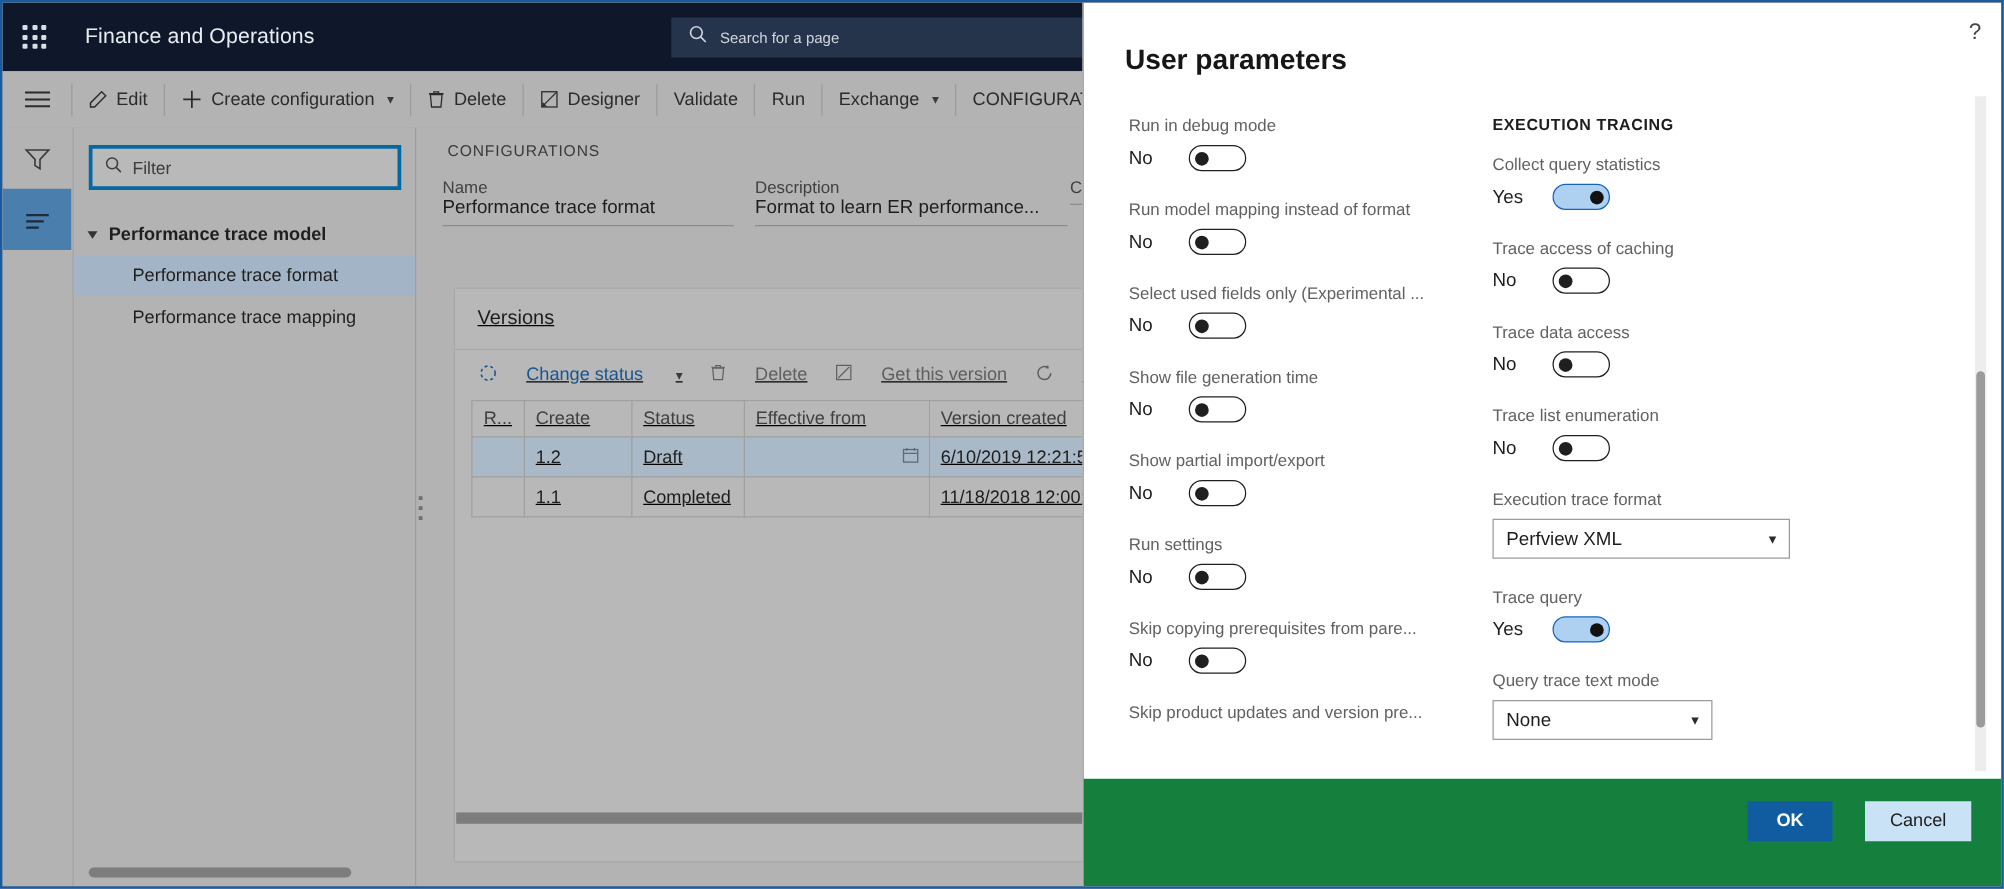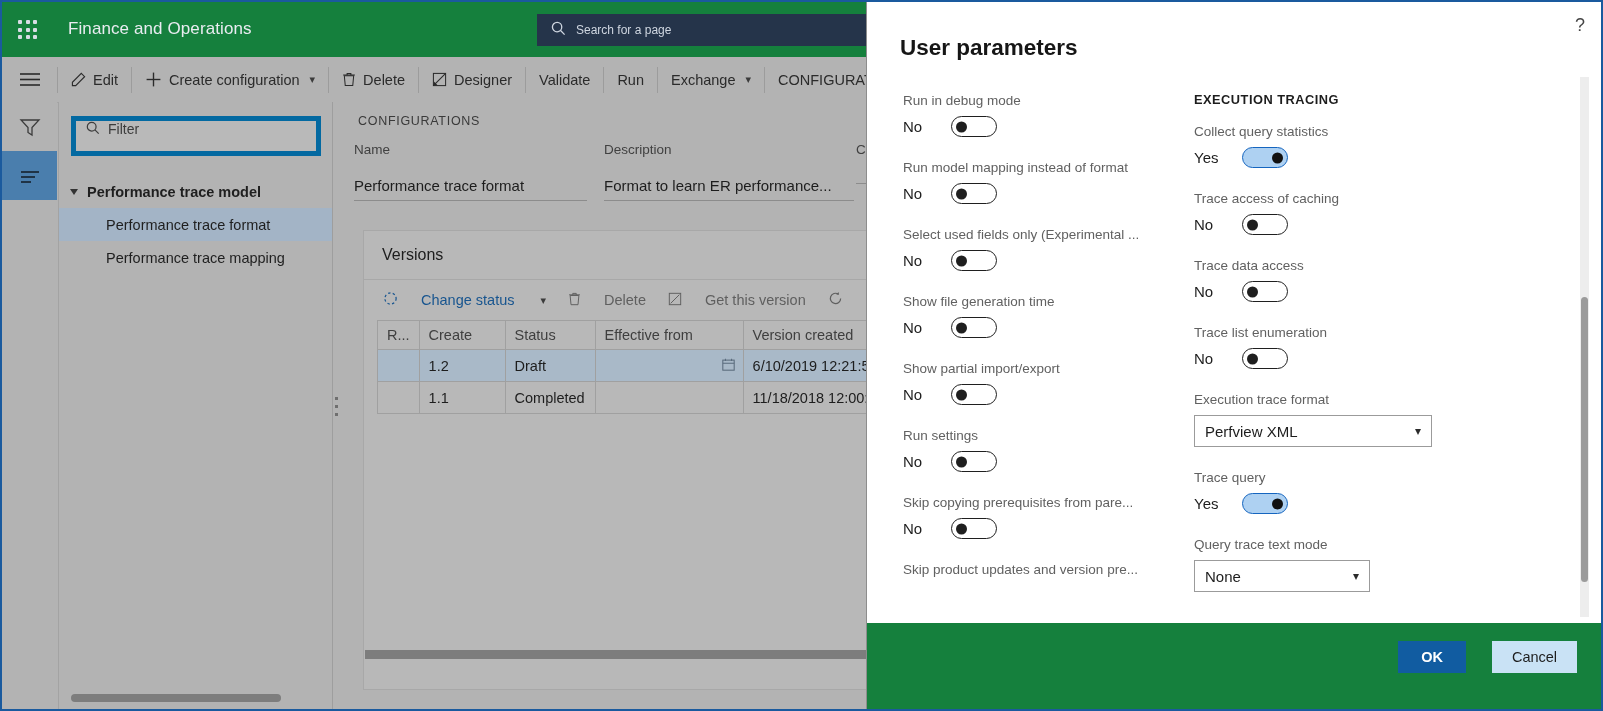--- a/index.html
+++ b/index.html
@@ -6,21 +6,21 @@
   body{
     width:1603px;height:711px;overflow:hidden;
     font-family:"Liberation Sans",sans-serif;
     background:#b3b3b3;
     -webkit-font-smoothing:antialiased;
   }
   .app{position:relative;width:1603px;height:711px;overflow:hidden;
        border:2px solid #1a5a9e;box-sizing:border-box;background:#b3b3b3;}
 
   
-  .topbar{position:absolute;left:0;top:0;width:1599px;height:55px;background:#15803d;}
+  .topbar{position:absolute;left:0;top:0;width:1599px;height:55px;background:#0f172a;}
   .waffle{position:absolute;left:14px;top:16px;width:24px;height:24px;
           display:grid;grid-template-columns:repeat(3,1fr);grid-template-rows:repeat(3,1fr);
           gap:3px;padding:2px;box-sizing:border-box;cursor:pointer;}
   .waffle i{display:block;width:4px;height:4px;border-radius:1px;background:#d8dde6;}
   .app-title{position:absolute;left:66px;top:17px;font-size:17px;color:#e9ecf1;
              letter-spacing:.1px;}
   .searchbox{position:absolute;left:535px;top:12px;width:341px;height:32px;
              background:#25344a;display:flex;align-items:center;cursor:text;}
   .searchbox .mag{margin-left:14px;margin-right:10px;color:#cfd6e0;}
   .searchbox .ph{font-size:12px;color:#cfd6e0;}
@@ -40,22 +40,22 @@
   
   .rail{position:absolute;left:0;top:100px;width:55px;bottom:0;background:#b3b3b3;}
   .rail .ri{width:55px;height:49px;display:flex;align-items:center;justify-content:center;
             cursor:pointer;}
   .rail .ri.sel{background:#4a7ead;}
 
   
   .navpane{position:absolute;left:56px;top:100px;width:274px;bottom:0;background:#b3b3b3;
            border-left:1px solid #a3a3a3;}
   .filterwrap{padding:14px 12px 0 12px;}
-  .filterbox{height:30px;background:#b9b9b9;border:5px solid #0369a1;display:flex;
-             align-items:flex-start;cursor:text;}
+  .filterbox{height:30px;background:#b9b9b9;border:3px solid #0369a1;display:flex;
+             align-items:center;cursor:text;}
   .filterbox .mag{margin:0 8px 0 10px;color:#3e3e3e;}
   .filterbox .ph{font-size:14px;color:#3c3c3c;}
   .treewrap{margin-top:19px;}
   .trow{height:33px;display:flex;align-items:center;font-size:14.5px;color:#1f1f1f;
         cursor:pointer;padding-left:12px;}
   .trow.root{font-weight:bold;}
   .trow.child{padding-left:47px;}
   .trow.sel{background:#a3b4c6;}
   .caret{width:0;height:0;border-left:6px solid #333;border-top:4px solid transparent;
          border-bottom:4px solid transparent;margin-right:10px;
@@ -68,28 +68,28 @@
            border-left:1px solid #9e9e9e;background:#b3b3b3;cursor:col-resize;}
   .resizer .dots{position:absolute;left:2px;top:295px;}
   .resizer .dots i{display:block;width:3px;height:3px;background:#6f6f6f;margin-bottom:5px;}
 
   
   .content{position:absolute;left:339px;top:100px;right:0;bottom:0;background:#b3b3b3;
            overflow:hidden;}
   .sectionlabel{position:absolute;left:17px;top:12px;font-size:12.5px;color:#3a3a3a;
                 letter-spacing:.7px;}
   .fld{position:absolute;}
-  .fld .lab{font-size:13.5px;color:#414141;margin-bottom:20px;}
+  .fld .lab{font-size:13.5px;color:#414141;margin-bottom:0;}
   .fld .val{font-size:15px;color:#1d1d1d;padding-bottom:6px;border-bottom:1px solid #8c8c8c;}
   #f-name{left:13px;top:40px;width:233px;}
   #f-desc{left:263px;top:40px;width:250px;}
   #f-ctry{left:515px;top:40px;width:160px;}
 
   .card{position:absolute;left:22px;top:128px;width:900px;height:458px;background:#b8b8b8;
-        border:1px solid #a8a8a8;}
+        border:1px solid #a8a8a8;text-decoration:underline;}
   .card .cardhead{height:48px;display:flex;align-items:center;padding-left:18px;
                   font-size:16px;color:#1d1d1d;border-bottom:1px solid #a8a8a8;}
   .gridtools{height:40px;display:flex;align-items:center;padding-left:10px;gap:4px;}
   .gt{display:flex;align-items:center;gap:23px;font-size:14.5px;color:#5f5f5f;
       padding:0 9px;height:28px;cursor:pointer;white-space:nowrap;}
   .gt.active{color:#18558f;}
 
   table.grid{border-collapse:collapse;margin-left:13px;font-size:14.5px;}
   table.grid th{font-weight:normal;color:#3f3f3f;text-align:left;padding:6px 9px;
      border:1px solid #a0a0a0;background:#b8b8b8;height:26px;box-sizing:border-box;}

